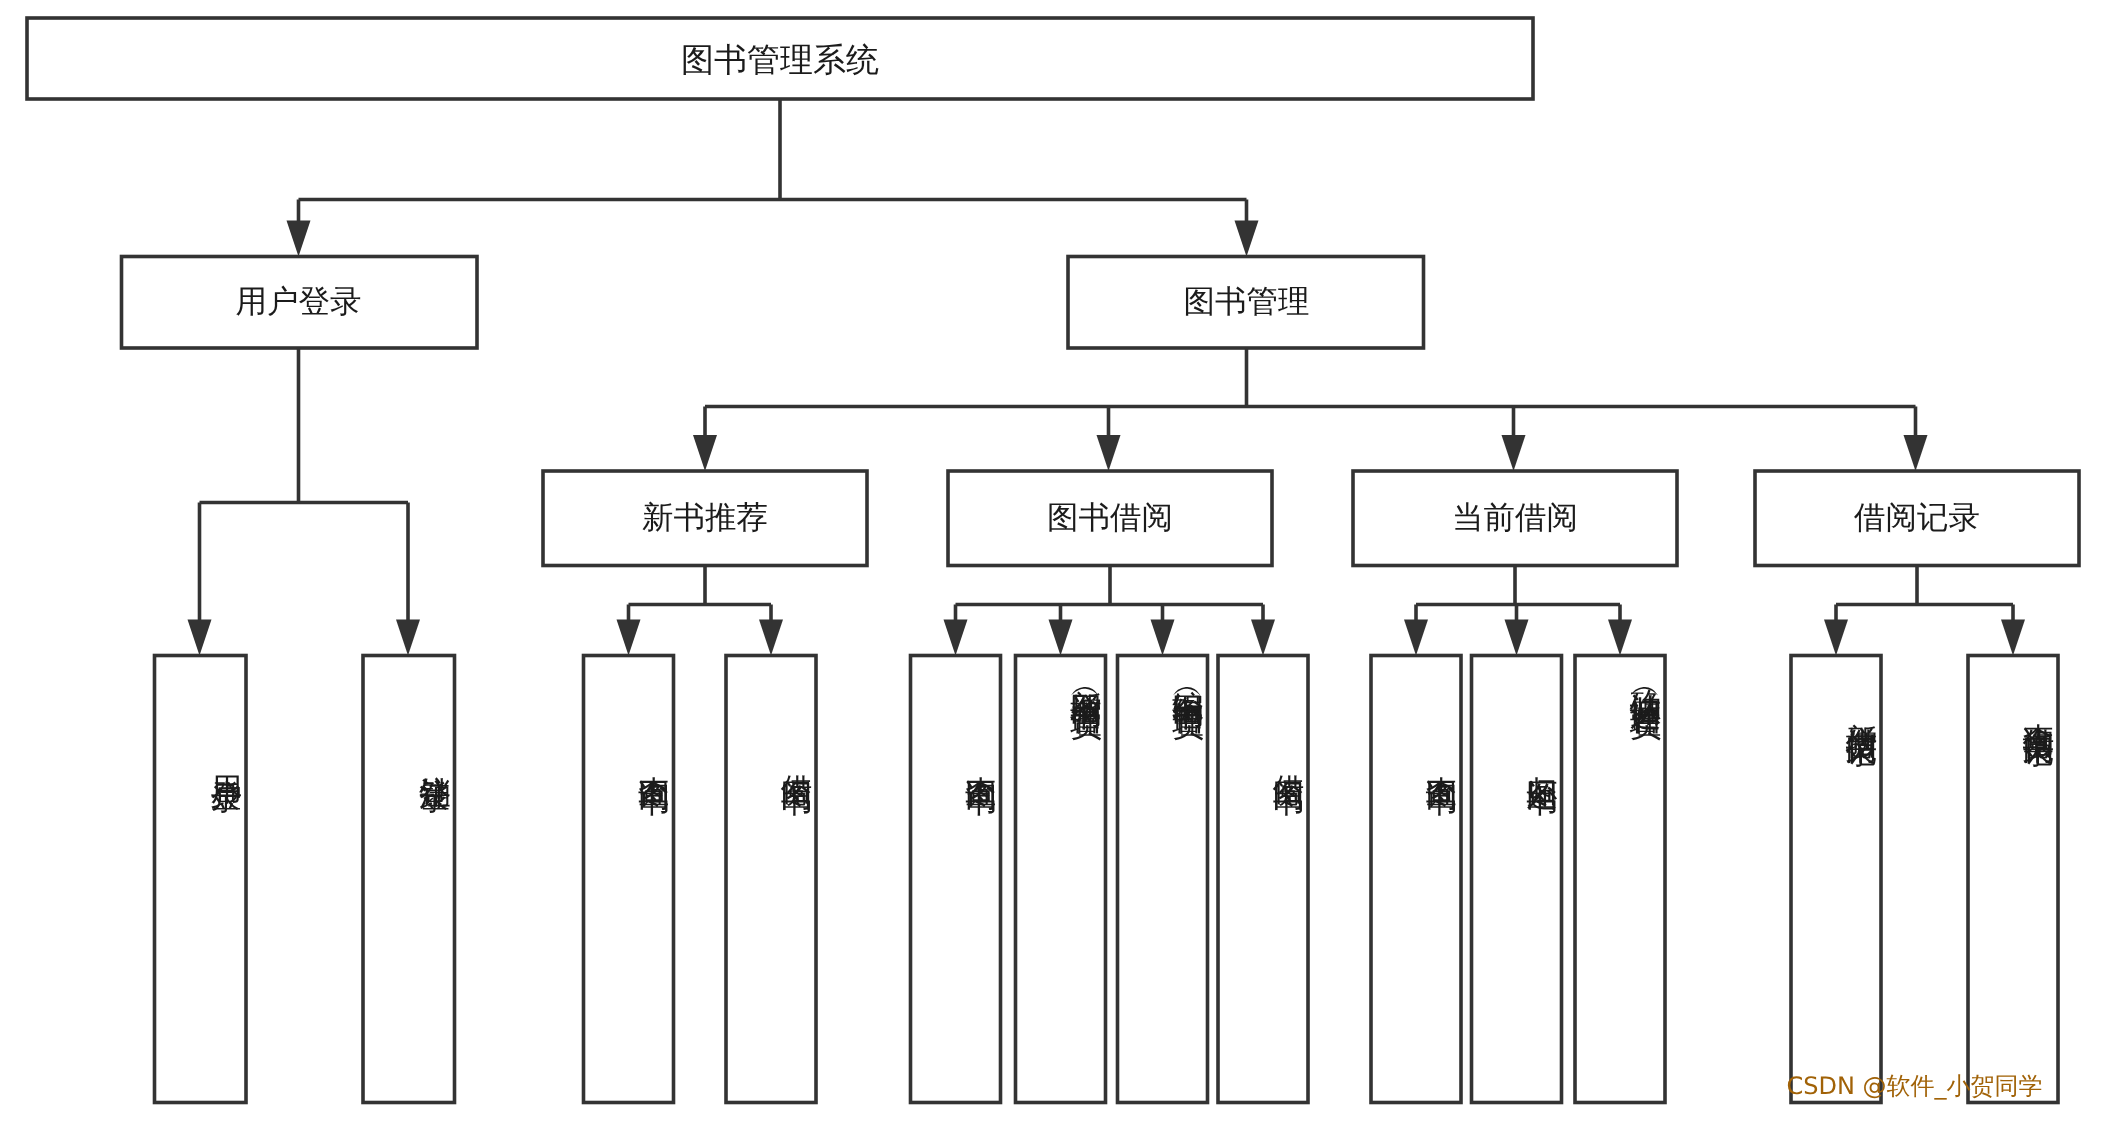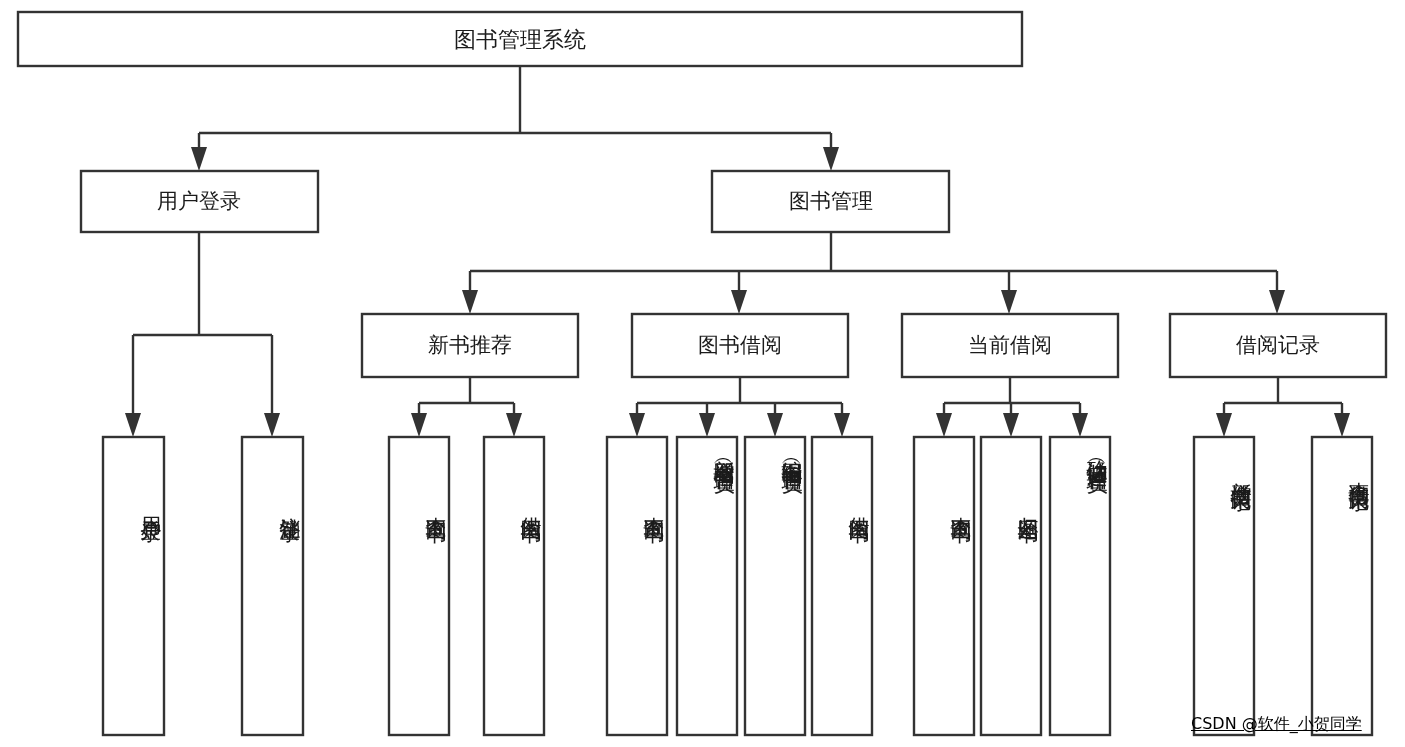--- a/index.html
+++ b/index.html
@@ -68,24 +68,23 @@
     white-space: nowrap;
     pointer-events: none;
     user-select: none;
   }
   #watermark {
     position: absolute;
     left: 1191px;
     top: 714px;
     font-family: "DejaVu Sans", "Liberation Sans", sans-serif;
     font-size: 16px;
-    color: #000000;
+    color: #a16207;
     white-space: nowrap;
     user-select: none;
-    text-decoration: underline;
   }
 </style>
 </head>
 <body>
 
 <div id="diagram-root">
 
   <svg id="tree-svg" viewBox="0 0 1405 747">
 
     <g>

